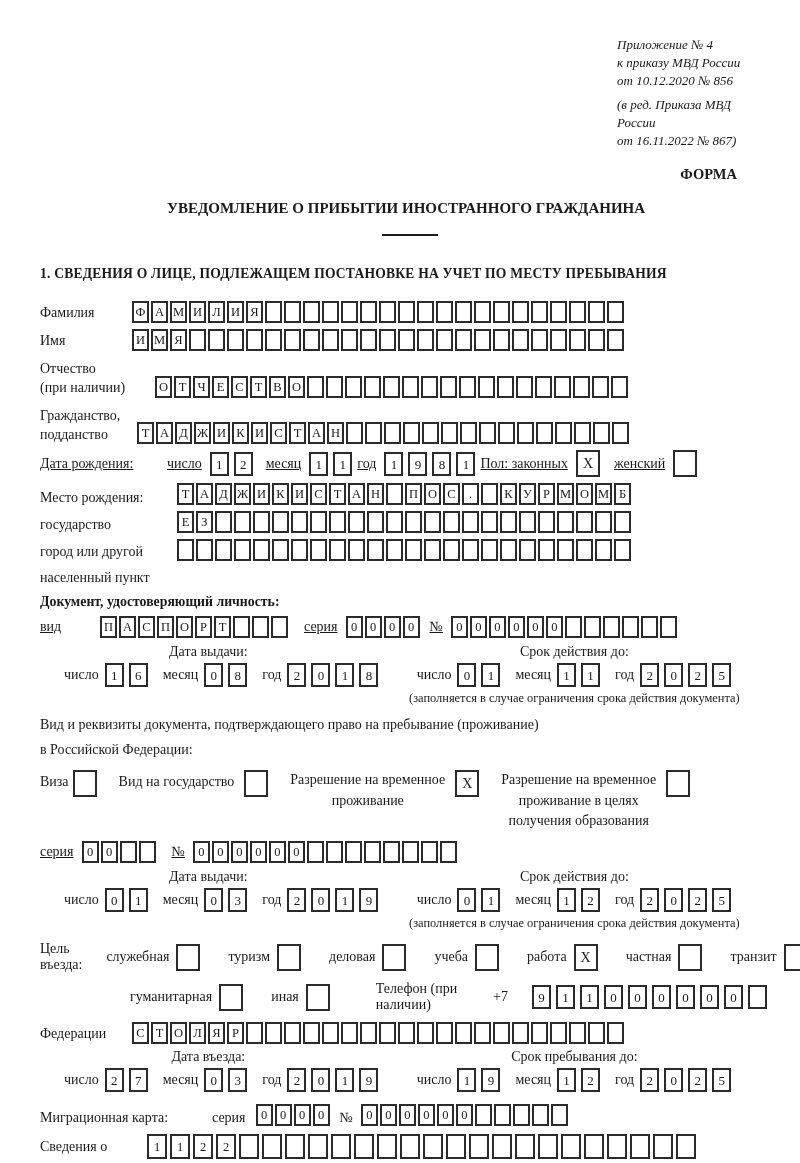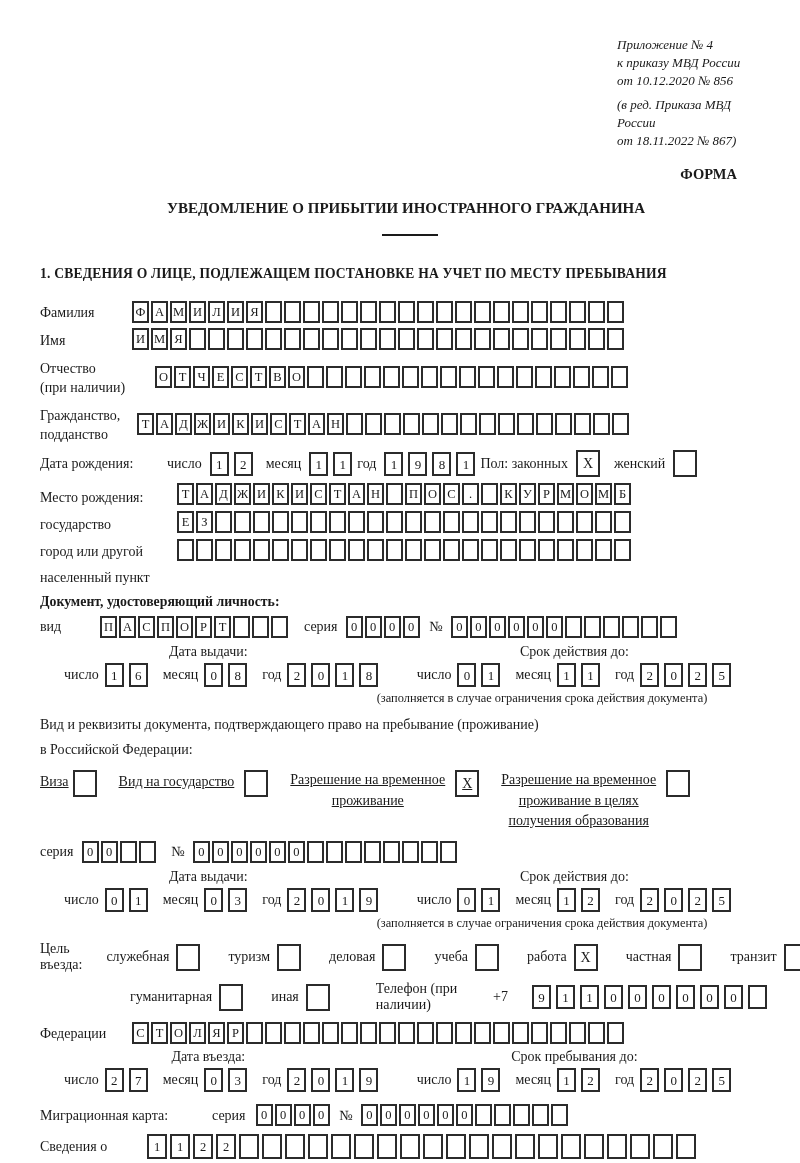--- a/index.html
+++ b/index.html
@@ -17,21 +17,21 @@
   }
   
   .ref-block { margin-left: 577px; font-size: 13px; line-height: 1.4; font-style: italic; }
   .ref-block .amend { margin-top: 5px; }
   .form-label { text-align: right; padding-right: 35px; font-weight: bold; font-size: 14.5px; margin-top: 16px; }
   .title { text-align: center; font-weight: bold; font-size: 15px; margin-top: 14px; line-height: 1.5; }
   .title-blank { display:inline-block; width: 56px; border-bottom: 2px solid #1a1a1a; height: 12px; margin-left: 8px; }
   .sec-heading { font-weight: bold; font-size: 13.6px; margin-top: 24px; letter-spacing: 0.2px; }
 
   
-  .frow { display: flex; align-items: center; margin-bottom: 5px; }
+  .frow { display: flex; align-items: flex-end; margin-bottom: 5px; }
   .flabel { flex: none; padding-top: 4px; line-height: 1.35; }
   .w92  { width: 92px; }
   .w115 { width: 115px; }
   .w97  { width: 97px; }
   .cells { display: inline-flex; flex-wrap: nowrap; }
   .cell {
     display: inline-block; width: 17px; height: 22px;
     border: 2px solid #2b2b2b; margin-right: 2px;
     text-align: center; font-size: 12.5px; line-height: 19px;
     background: #fff; flex: none;
@@ -42,45 +42,45 @@
     display: inline-block; width: 24px; height: 27px;
     border: 2px solid #2b2b2b; text-align: center;
     font-size: 14px; line-height: 24px; background:#fff; flex:none;
   }
   .mt18 { margin-top: 18px; }
   .mt10 { margin-top: 10px; }
   .mt6  { margin-top: 6px; }
 
   
   .inline-row { display: flex; align-items: center; margin-bottom: 6px; }
-  .inline-row .lbl { margin-right: 8px; }
+  .inline-row .lbl { margin-right: 8px; text-decoration: underline; }
   .gap14 { margin-left: 14px; }
   .gap8  { margin-left: 8px; }
 
   
   .bp-block { display: flex; align-items: flex-start; margin-bottom: 2px; }
   .bp-labels { width: 137px; flex: none; line-height: 1.9; padding-top: 2px; }
   .bp-cells .cells { margin-bottom: 6px; display: flex; }
 
   
   .center-bold { font-weight: bold; font-size: 13.8px; margin: 2px 0 6px 0; }
 
   
   .dp { display: flex; margin-top: 4px; }
   .dp-col { }
   .dp-left { width: 46%; }
   .dp-right { width: 54%; }
   .dp-head { font-size: 14px; text-align: center; margin-bottom: 3px; }
   .dp-row { display: flex; align-items: center; }
   .dp-row .dlabel { margin-right: 6px; }
   .dp-row .cells { margin-right: 10px; }
-  .dp-note { font-size: 12.4px; text-align: left; margin-top: 4px; }
-
-  
-  .opt-row { display: flex; align-items: flex-start; margin-top: 8px; margin-bottom: 10px; text-decoration: underline; }
+  .dp-note { font-size: 12.4px; text-align: center; margin-top: 4px; }
+
+  
+  .opt-row { display: flex; align-items: flex-start; margin-top: 8px; margin-bottom: 10px; }
   .opt { display: flex; align-items: flex-start; }
   .opt .opt-lines { text-align: center; line-height: 1.45; }
   .opt .cbox { margin-left: 10px; }
   .opt + .opt { margin-left: 22px; }
 
   
   .purpose-row { display: flex; align-items: center; margin-bottom: 8px; gap: 16px; }
   .purpose-row .pitem { display: flex; align-items: center; margin-right: 12px; }
   .purpose-row .pitem .cbox { margin-left: 7px; }
   .indent90 { padding-left: 90px; }
@@ -101,21 +101,21 @@
 <body>
 
 <div class="page">
 
   <div class="ref-block">
     <div>Приложение № 4</div>
     <div>к приказу МВД России</div>
     <div>от 10.12.2020 № 856</div>
     <div class="amend">
       <div>(в ред. Приказа МВД России</div>
-      <div>от 18.11.2022 № 867)</div>
+      <div>от 16.11.2022 № 867)</div>
     </div>
   </div>
 
   <div class="form-label">ФОРМА</div>
 
   <div class="title">
     <div>УВЕДОМЛЕНИЕ О ПРИБЫТИИ ИНОСТРАННОГО ГРАЖДАНИНА</div>
     <div>
       <span class="title-blank"></span>
     </div>

